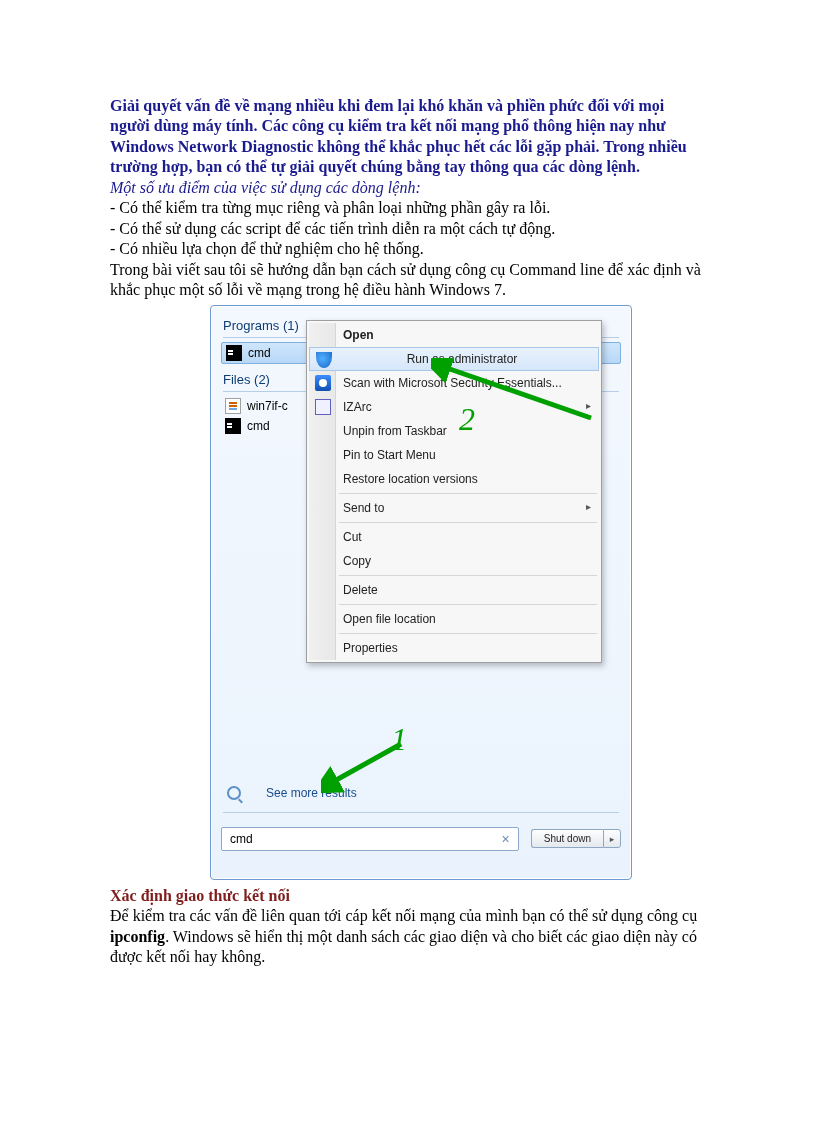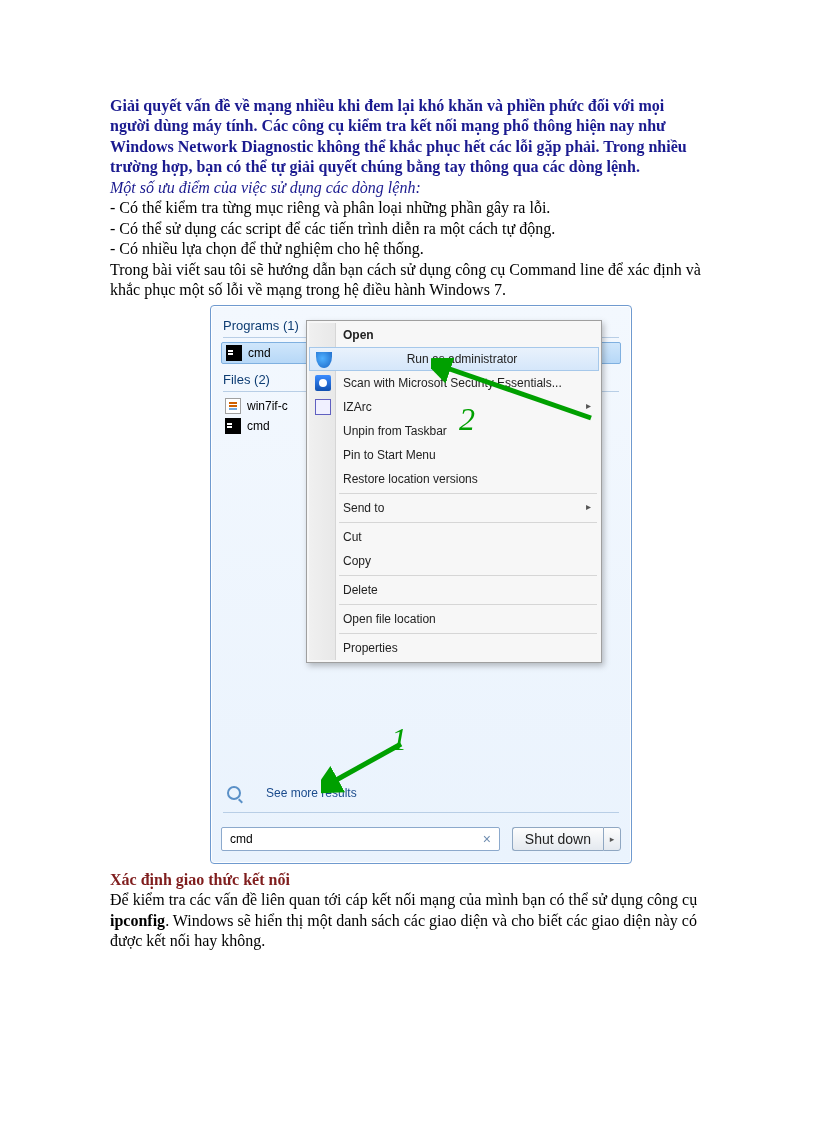--- a/index.html
+++ b/index.html
@@ -31,21 +31,21 @@
   .bold { font-weight: bold; }
 
   
   .shot-frame {
     margin: 4px 0 2px 100px;
     width: 400px;
     background: linear-gradient(#f3f8fe, #eaf3fd);
     border: 1px solid #6f9acf;
     border-radius: 4px;
     box-shadow: inset 0 0 0 1px #ffffff;
-    padding: 8px 10px 12px 10px;
+    padding: 8px 10px 28px 10px;
     position: relative;
     font-family: "Segoe UI", Tahoma, Arial, sans-serif;
     font-size: 12px;
   }
   .group-title {
     color: #0e3d73;
     font-size: 13px;
     margin: 4px 0 4px 2px;
   }
   .hr {
@@ -190,21 +190,21 @@
     display: flex;
     align-items: stretch;
   }
   .shutdown-btn {
     background: linear-gradient(#fdfdfd, #e4e9ef);
     border: 1px solid #8fa7c2;
     border-right: none;
     border-radius: 3px 0 0 3px;
     padding: 3px 12px;
     font-family: inherit;
-    font-size: 14px;
+    font-size: 10px;
     color: #222;
   }
   .shutdown-arrow {
     background: linear-gradient(#fdfdfd, #e4e9ef);
     border: 1px solid #8fa7c2;
     border-radius: 0 3px 3px 0;
     width: 16px;
     display: flex;
     align-items: center;
     justify-content: center;

